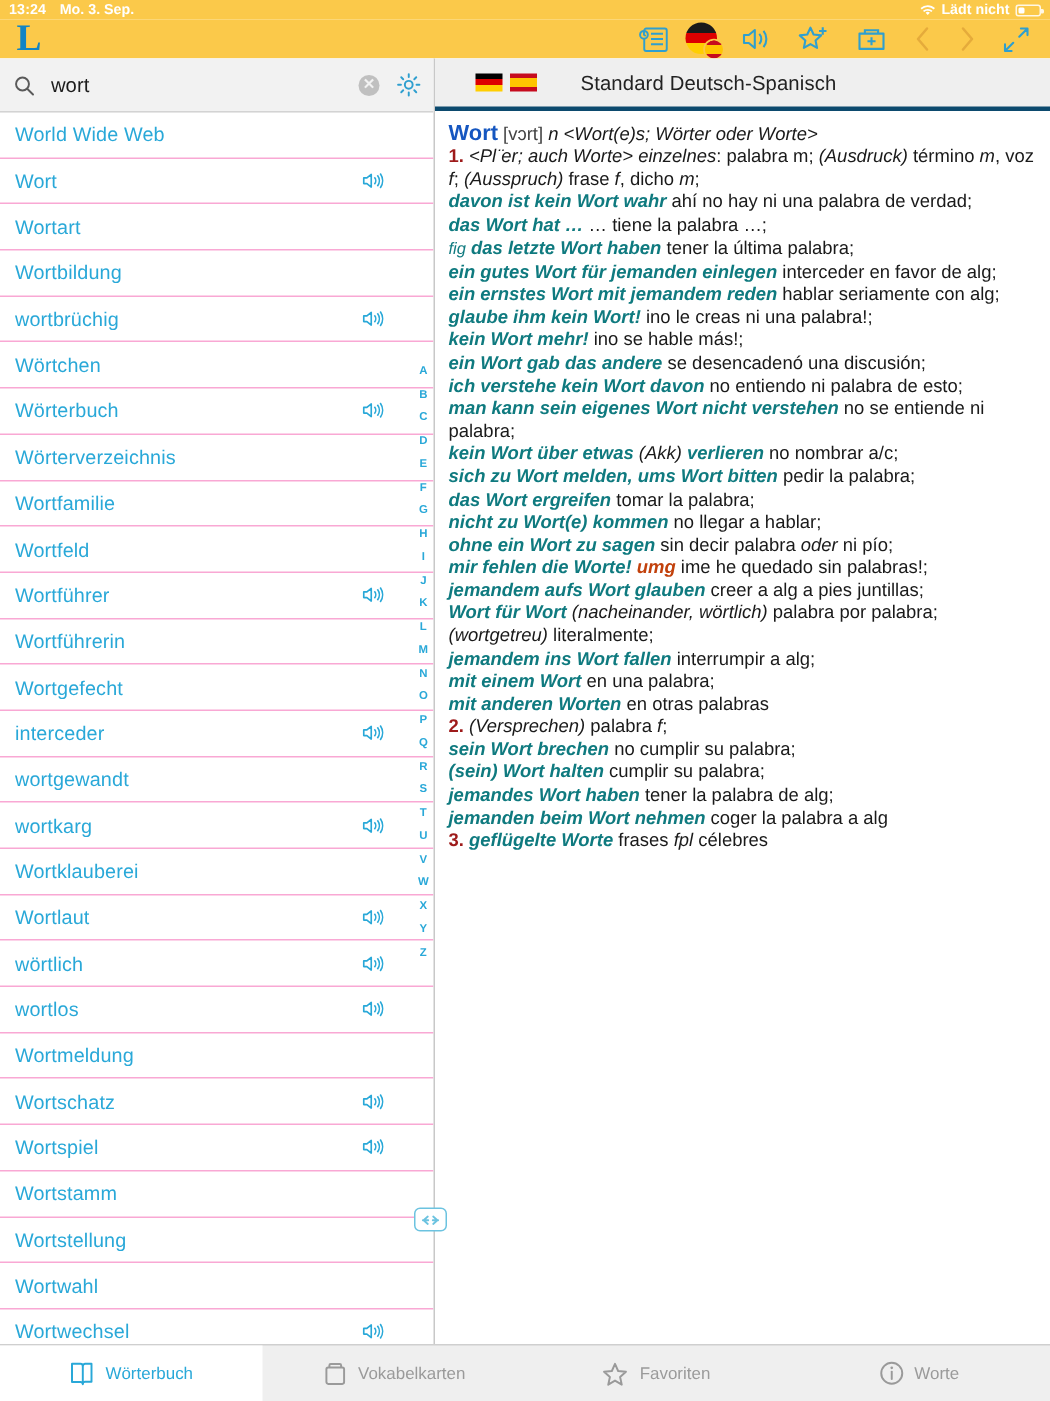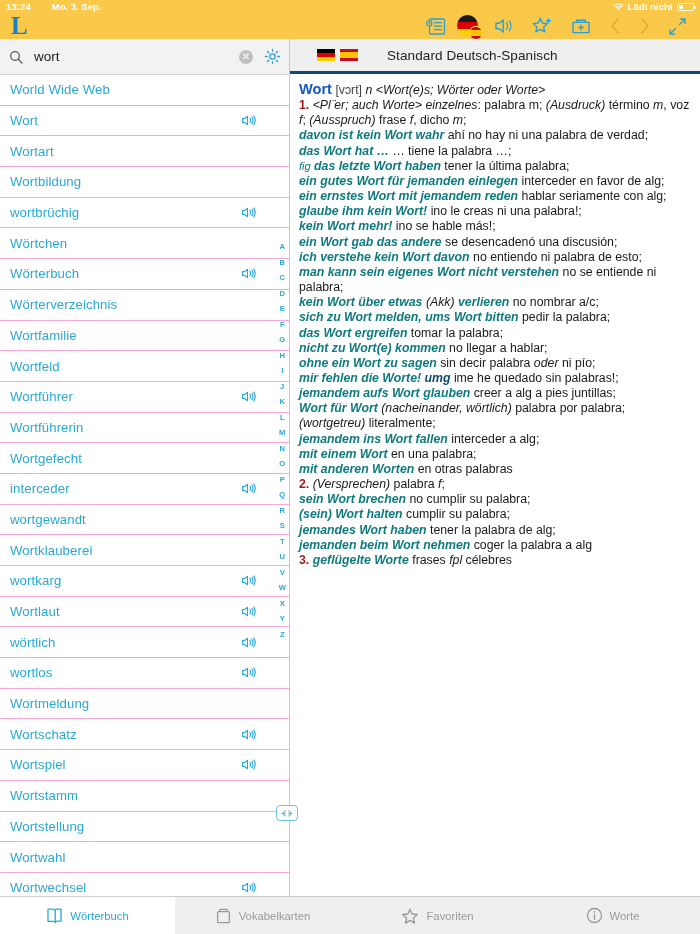--- a/index.html
+++ b/index.html
@@ -11,21 +11,20 @@
   }
   body { position: relative; }
 
   
   .statusbar {
     position: absolute; top: 0; left: 0; width: 700px; height: 13px;
     background: #fbc94a;
     display: flex; align-items: center;
     font-size: 9.5px; font-weight: bold; color: #fff;
     padding: 0 6px;
-    gap: 12px;
   }
   .sb-time { letter-spacing: .1px; }
   .sb-date { margin-left: 9px; }
   .sb-right { margin-left: auto; display: flex; align-items: center; gap: 4px; }
   .sb-wifi { width: 11px; height: 8px; display: block; }
   .sb-batt {
     width: 17px; height: 8px; border: 1px solid rgba(255,255,255,.85);
     border-radius: 2px; position: relative; display: inline-block;
   }
   .sb-batt::after {
@@ -152,21 +151,21 @@
     color: #1a1a1a;
     overflow: hidden;
     height: calc(100% - 35px);
   }
   .entry .hw { color: #1556c0; font-weight: bold; font-size: 14.6px; }
   .entry .ipa { color: #444; }
   .entry .gram { font-style: italic; color: #1a1a1a; }
   .entry .num { color: #9e1b1b; font-weight: bold; }
   .entry .de { color: #0f7a7f; font-weight: bold; font-style: italic; text-align: center; }
   .entry .it { font-style: italic; }
-  .entry .umg { color: #0c4a6e; font-weight: bold; font-style: italic; }
+  .entry .umg { color: #c2410c; font-weight: bold; font-style: italic; }
   .entry .fig { color: #0f7a7f; font-style: italic; font-size: 11px; font-weight: normal; }
   .entry p { margin: 0; }
 
   
   .tabbar {
     position: absolute; left: 0; bottom: 0; width: 700px; height: 38px;
     background: #efefef; border-top: 1px solid #cfcfcf;
     display: flex; align-items: stretch;
   }
   .tab {
@@ -399,31 +398,31 @@
       <div class="wl-row">
         <span class="wl-label">wortgewandt</span>
         <span class="wl-speaker hidden">
           <svg width="15" height="13" viewBox="0 0 15 13" fill="none" stroke="#29a8d8" stroke-width="1.1">
             <path d="M1.5 4.6h2.1L6.5 2.3v8.4L3.6 8.4H1.5z" stroke-linejoin="round"></path>
             <path d="M8.6 4.2a3.4 3.4 0 0 1 0 4.6M10.6 2.8a6 6 0 0 1 0 7.4M12.5 1.6a8.5 8.5 0 0 1 0 9.8"></path>
           </svg>
         </span>
       </div>
       <div class="wl-row">
+        <span class="wl-label">wortkarg</span>
+        <span class="wl-speaker">
+          <svg width="15" height="13" viewBox="0 0 15 13" fill="none" stroke="#29a8d8" stroke-width="1.1">
+            <path d="M1.5 4.6h2.1L6.5 2.3v8.4L3.6 8.4H1.5z" stroke-linejoin="round"></path>
+            <path d="M8.6 4.2a3.4 3.4 0 0 1 0 4.6M10.6 2.8a6 6 0 0 1 0 7.4M12.5 1.6a8.5 8.5 0 0 1 0 9.8"></path>
+          </svg>
+        </span>
+      </div>
+      <div class="wl-row">
         <span class="wl-label">Wortklauberei</span>
         <span class="wl-speaker hidden">
-          <svg width="15" height="13" viewBox="0 0 15 13" fill="none" stroke="#29a8d8" stroke-width="1.1">
-            <path d="M1.5 4.6h2.1L6.5 2.3v8.4L3.6 8.4H1.5z" stroke-linejoin="round"></path>
-            <path d="M8.6 4.2a3.4 3.4 0 0 1 0 4.6M10.6 2.8a6 6 0 0 1 0 7.4M12.5 1.6a8.5 8.5 0 0 1 0 9.8"></path>
-          </svg>
-        </span>
-      </div>
-      <div class="wl-row">
-        <span class="wl-label">wortkarg</span>
-        <span class="wl-speaker">
           <svg width="15" height="13" viewBox="0 0 15 13" fill="none" stroke="#29a8d8" stroke-width="1.1">
             <path d="M1.5 4.6h2.1L6.5 2.3v8.4L3.6 8.4H1.5z" stroke-linejoin="round"></path>
             <path d="M8.6 4.2a3.4 3.4 0 0 1 0 4.6M10.6 2.8a6 6 0 0 1 0 7.4M12.5 1.6a8.5 8.5 0 0 1 0 9.8"></path>
           </svg>
         </span>
       </div>
       <div class="wl-row">
         <span class="wl-label">Wortlaut</span>
         <span class="wl-speaker">
           <svg width="15" height="13" viewBox="0 0 15 13" fill="none" stroke="#29a8d8" stroke-width="1.1">
@@ -575,21 +574,21 @@
       <p><span class="de">ich verstehe kein Wort davon</span><span> no entiendo ni palabra de esto;</span></p>
       <p><span class="de">man kann sein eigenes Wort nicht verstehen</span><span> no se entiende ni palabra;</span></p>
       <p><span class="de">kein Wort über etwas</span> <span class="it">(Akk)</span> <span class="de">verlieren</span><span> no nombrar a/c;</span></p>
       <p><span class="de">sich zu Wort melden, ums Wort bitten</span><span> pedir la palabra;</span></p>
       <p><span class="de">das Wort ergreifen</span><span> tomar la palabra;</span></p>
       <p><span class="de">nicht zu Wort(e) kommen</span><span> no llegar a hablar;</span></p>
       <p><span class="de">ohne ein Wort zu sagen</span><span> sin decir palabra </span><span class="it">oder</span> ni pío;</p>
       <p><span class="de">mir fehlen die Worte!</span> <span class="umg">umg</span><span> ime he quedado sin palabras!;</span></p>
       <p><span class="de">jemandem aufs Wort glauben</span><span> creer a alg a pies juntillas;</span></p>
       <p><span class="de">Wort für Wort</span> <span class="it">(nacheinander, wörtlich)</span> <span class="de"></span><span> palabra por palabra; </span><span class="it">(wortgetreu)</span> literalmente;</p>
-      <p><span class="de">jemandem ins Wort fallen</span><span> interceder a alg;</span></p>
+      <p><span class="de">jemandem ins Wort fallen</span><span> interrumpir a alg;</span></p>
       <p><span class="de">mit einem Wort</span><span> en una palabra;</span></p>
       <p><span class="de">mit anderen Worten</span><span> en otras palabras</span></p>
       <p><span class="num">2.</span> <span class="it">(Versprechen)</span> palabra <span class="it">f</span>;</p>
       <p><span class="de">sein Wort brechen</span><span> no cumplir su palabra;</span></p>
       <p><span class="de">(sein) Wort halten</span><span> cumplir su palabra;</span></p>
       <p><span class="de">jemandes Wort haben</span><span> tener la palabra de alg;</span></p>
       <p><span class="de">jemanden beim Wort nehmen</span><span> coger la palabra a alg</span></p>
       <p><span class="num">3.</span> <span class="de">geflügelte Worte</span> frases <span class="it">fpl</span> célebres</p>
     </div>
 </div>

